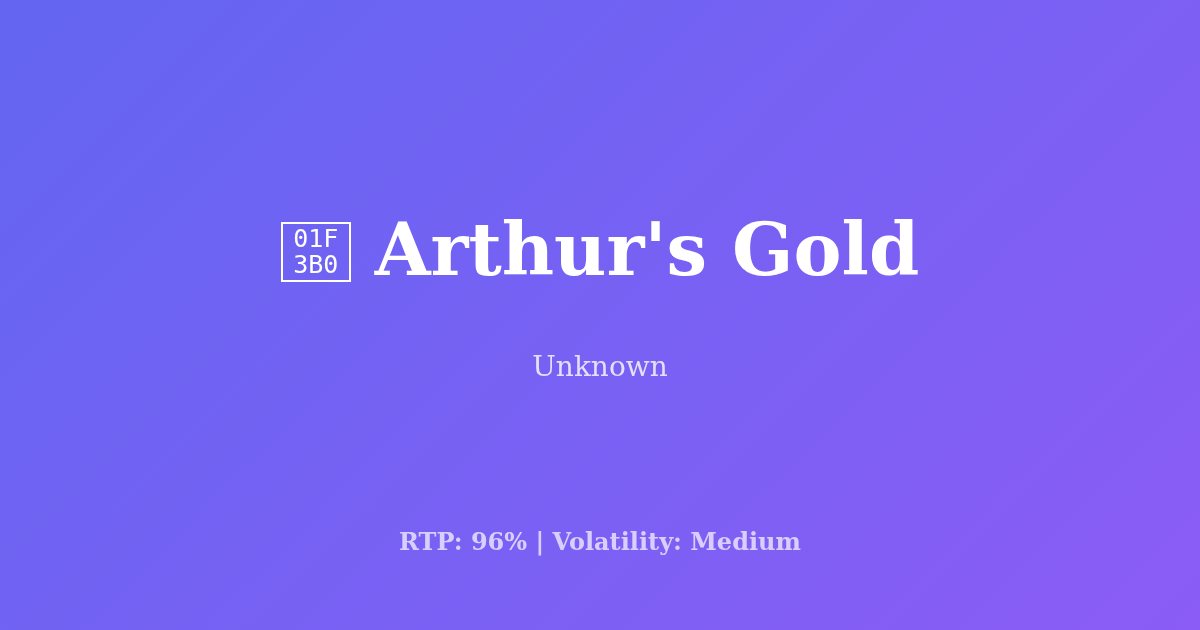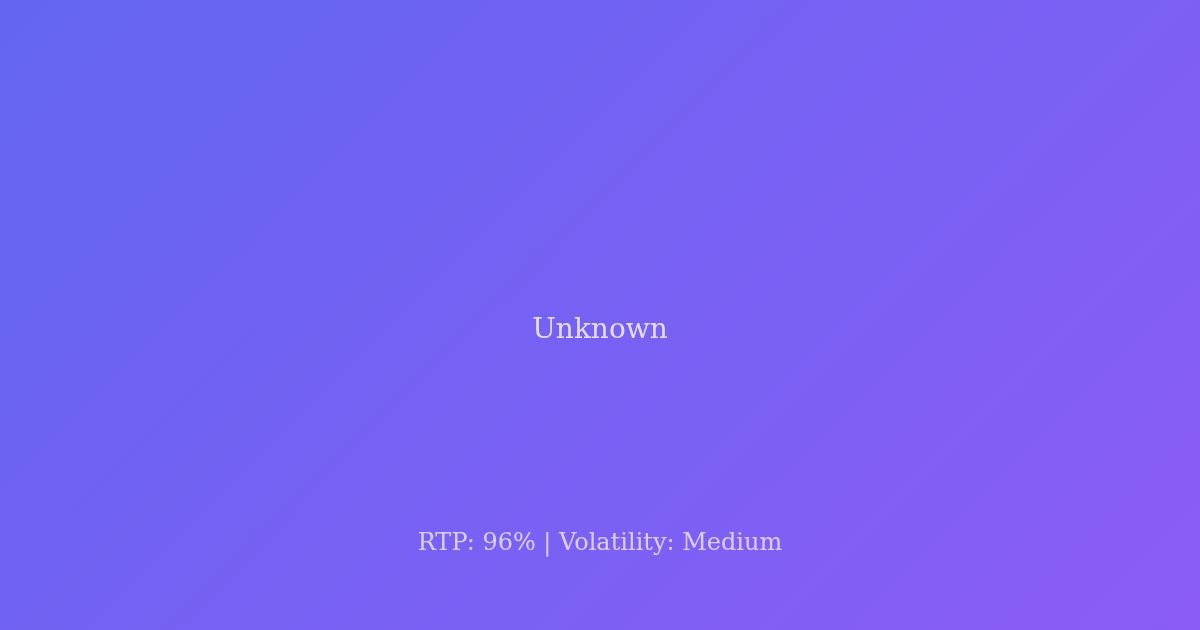--- a/index.html
+++ b/index.html
@@ -95,34 +95,41 @@
     white-space: nowrap;
   }
 
   .footer {
     position: absolute;
     left: 0;
     right: 0;
     top: 527px;
     text-align: center;
     font-family: "DejaVu Serif", "Liberation Serif", serif;
-    font-weight: 400;
+    font-weight: 700;
     font-size: 24px;
     line-height: 30px;
     color: rgba(255,255,255,0.70);
     white-space: nowrap;
   }
 </style>
 </head>
 <body>
 
 <div class="card">
 
   <div class="center-stack">
 
+    <div class="title-row">
+      <span class="tofu">
+        <span class="tofu-line">01F</span>
+        <span class="tofu-line">3B0</span>
+      </span>
+      <h1 class="title">Arthur's Gold</h1>
+    </div>
 
     <div class="subtitle">Unknown</div>
 
   </div>
 
   <div class="footer">RTP: 96% | Volatility: Medium</div>
 
 </div>
 
 </body></html>

